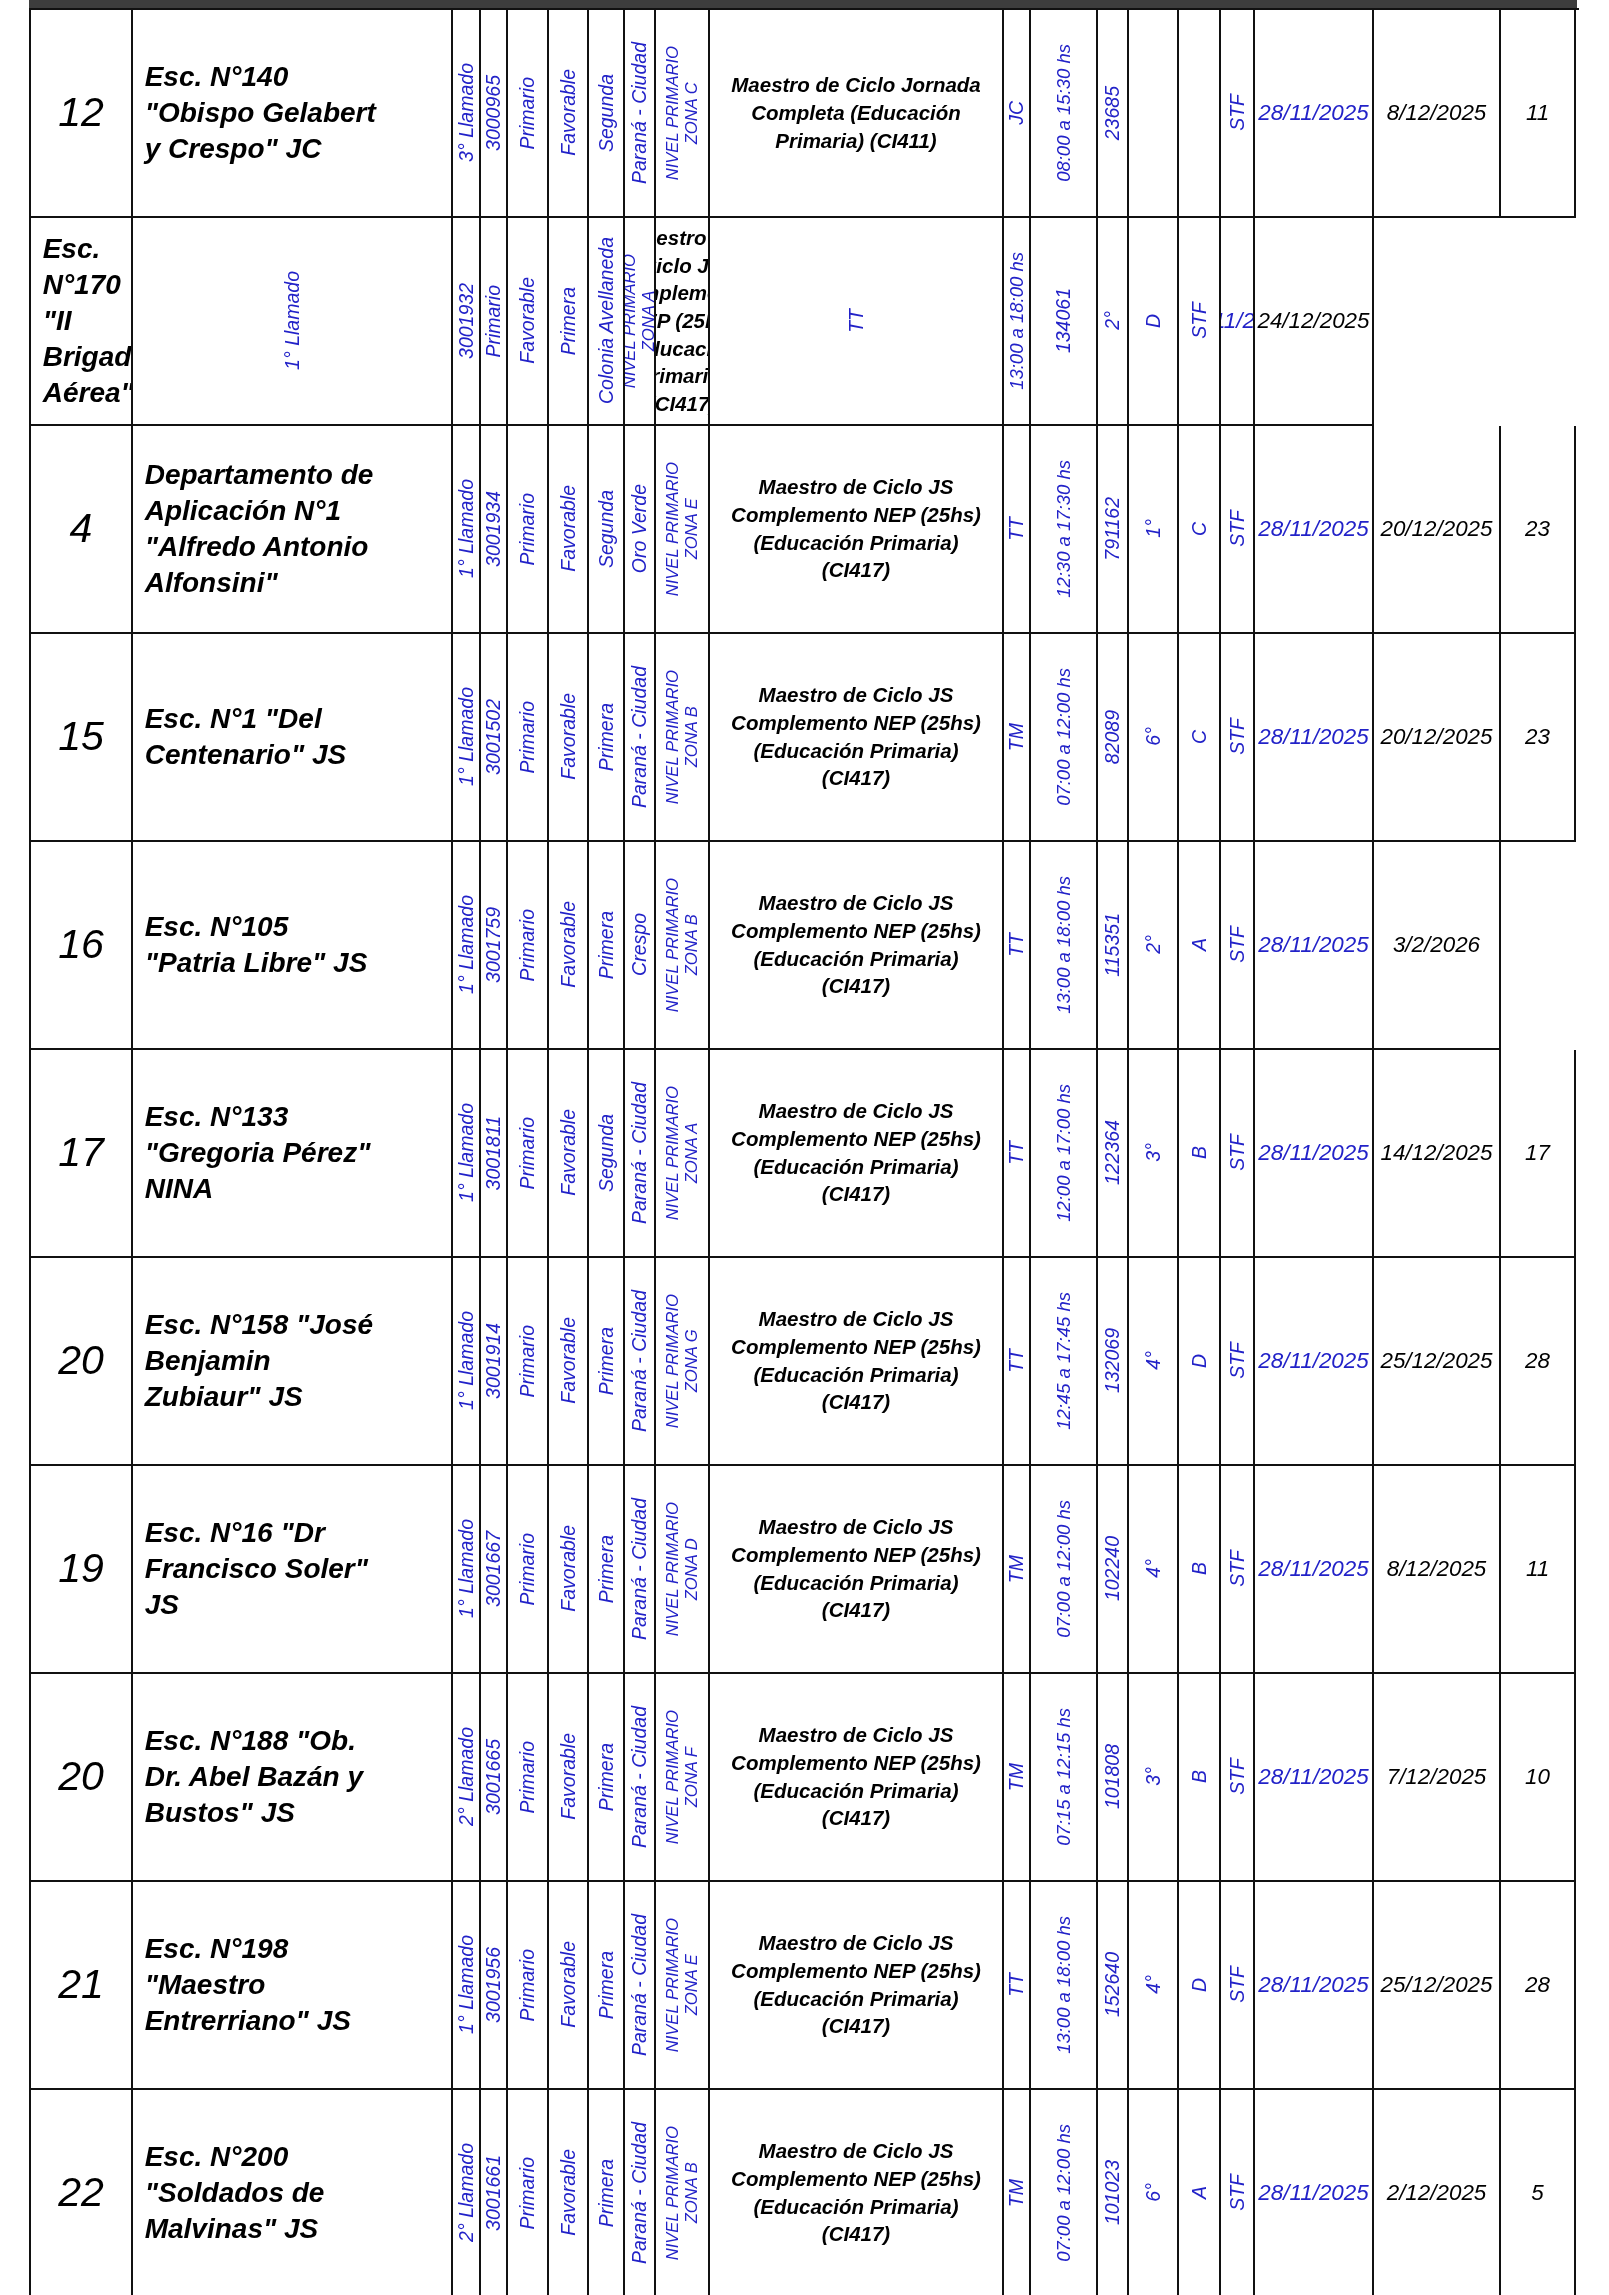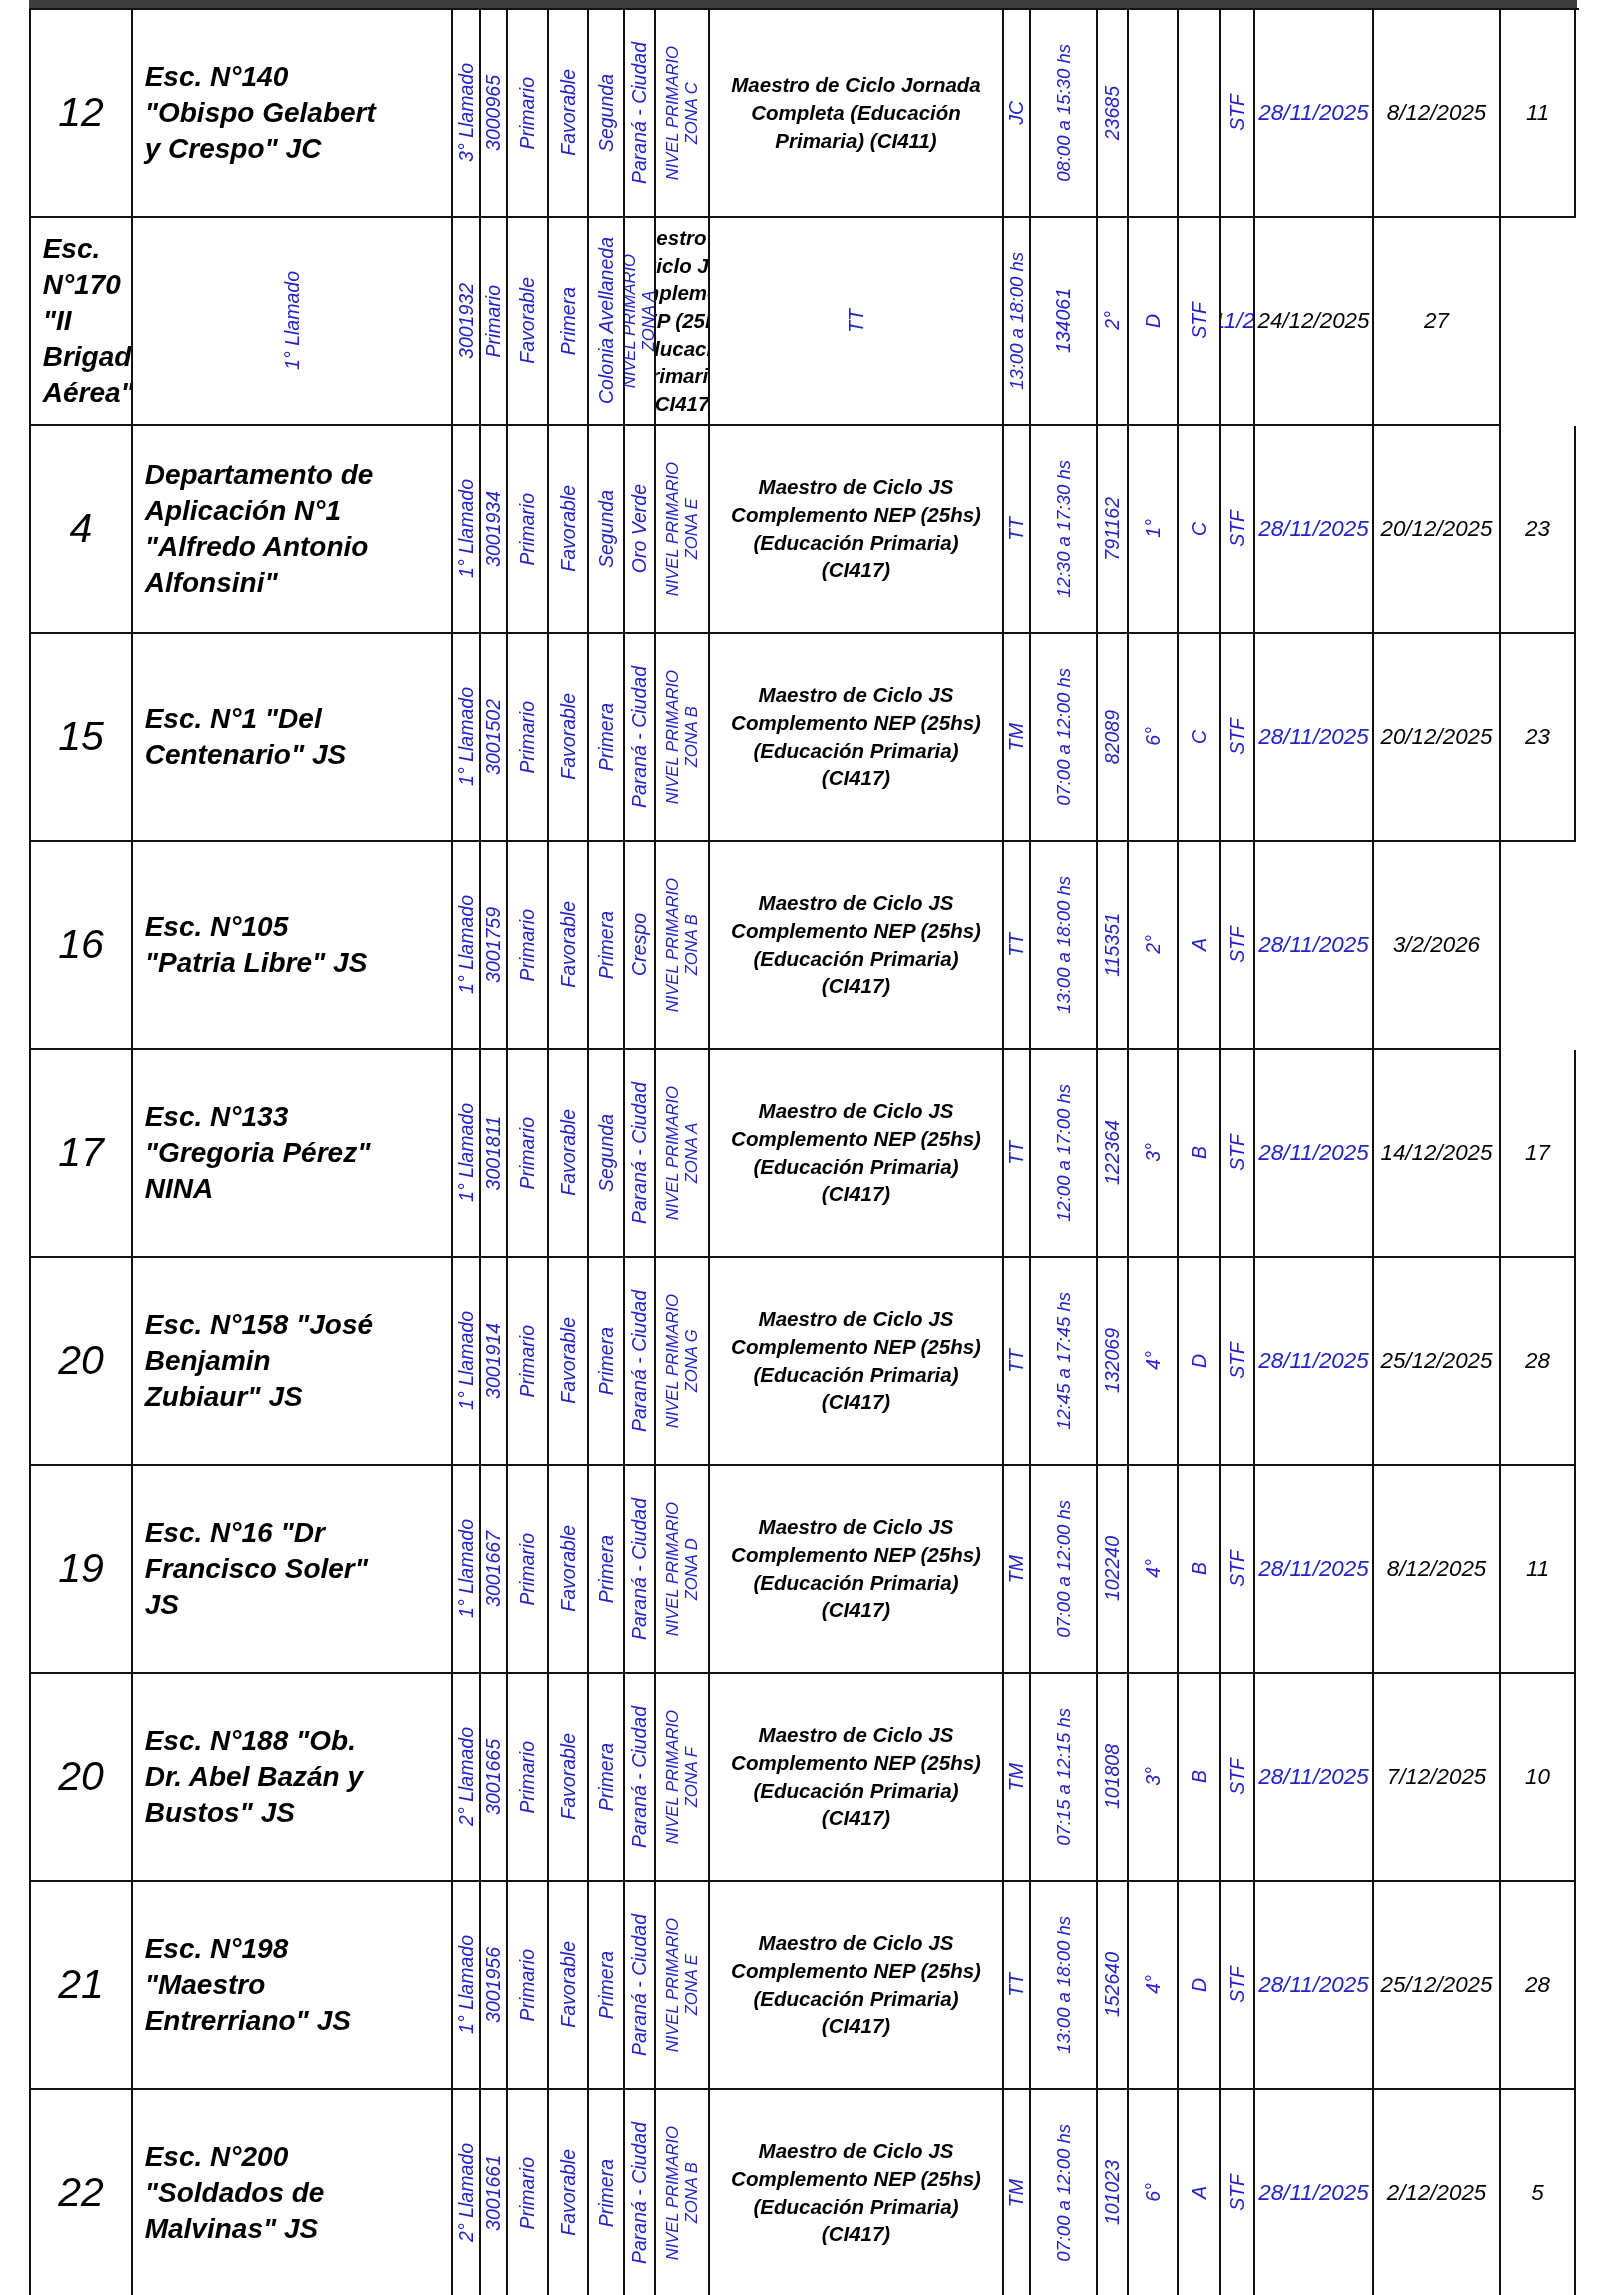--- a/index.html
+++ b/index.html
@@ -121,21 +121,20 @@
           <span class="rot blue rsize" style="color: rgb(34, 34, 200);">2°</span>
         </div>
     <div class="cell">
           <span class="rot blue rsize" style="color: rgb(34, 34, 200);">D</span>
         </div>
     <div class="cell">
           <span class="rot blue rsize" style="color: rgb(34, 34, 200);">STF</span>
         </div>
     <div class="cell date-cell blue" style="color: rgb(34, 34, 200);">28/11/2025</div>
     <div class="cell date-cell black">24/12/2025</div>
-    <div class="cell dias-cell">27</div>
   </div>
       <div class="row">
     <div class="cell num-cell">4</div>
     <div class="cell school-cell">Departamento de
 Aplicación N°1
 "Alfredo Antonio
 Alfonsini"</div>
     <div class="cell">
           <span class="rot blue rsize" style="color: rgb(34, 34, 200);">1° Llamado</span>
         </div>

